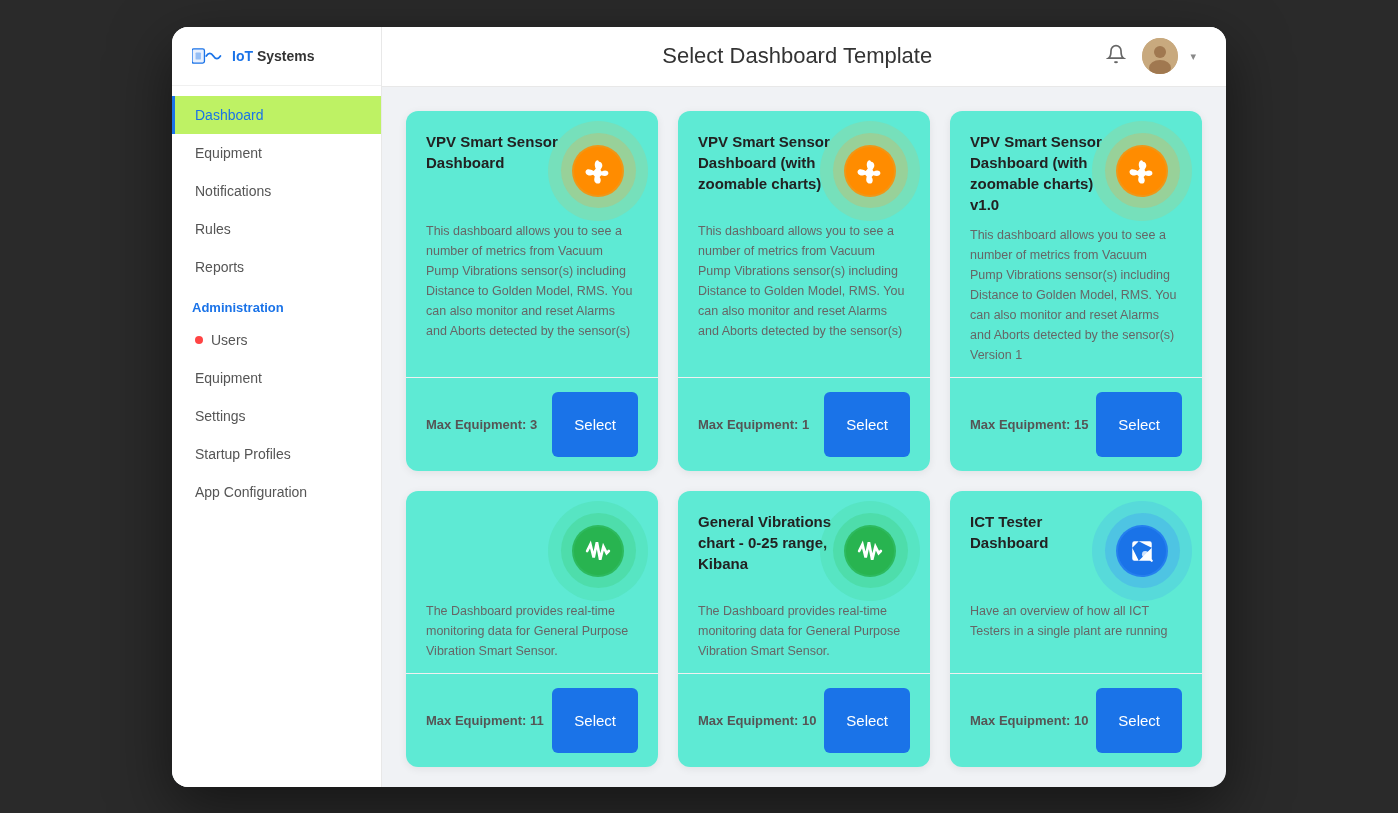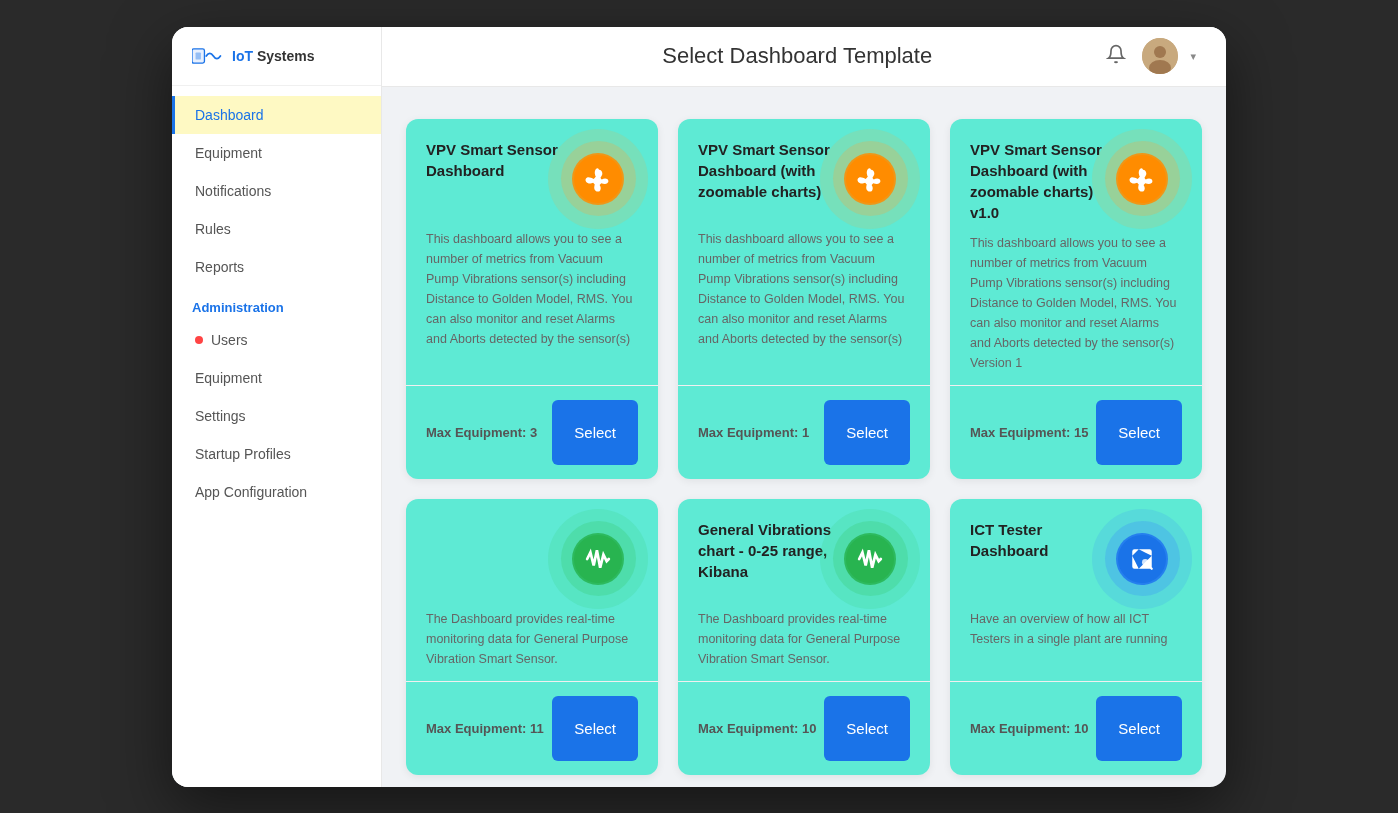--- a/index.html
+++ b/index.html
@@ -62,21 +62,21 @@
       padding: 11px 20px;
       font-size: 14px;
       color: #555;
       cursor: pointer;
       transition: background 0.15s;
       border-left: 3px solid transparent;
     }
     .nav-item.active {
       color: #1a73e8;
       border-left: 3px solid #1a73e8;
-      background: #fef9c3;
+      background: #bef264;
       font-weight: 500;
     }
     .nav-section-label {
       padding: 14px 20px 6px;
       font-size: 13px;
       font-weight: 600;
       color: #1a73e8;
     }
     .nav-item.with-dot {
       display: flex;
@@ -293,21 +293,21 @@
           <span class="dot"></span>
           <span>Users</span>
         </div>
         <div class="nav-item">Equipment</div>
         <div class="nav-item">Settings</div>
         <div class="nav-item">Startup Profiles</div>
         <div class="nav-item">App Configuration</div>
       </nav>
     </aside>
 
-    <div style="flex:1; display:flex; flex-direction:column; overflow:hidden;gap:8px;">
+    <div style="flex:1; display:flex; flex-direction:column; overflow:hidden;">
 
       <header class="header">
         <div class="header-spacer"></div>
         <h1 class="header-title">Select Dashboard Template</h1>
         <div class="header-actions">
           <button class="bell-btn">
             <svg width="20" height="20" viewBox="0 0 24 24" fill="none" stroke="#666" stroke-width="2">
               <path d="M18 8A6 6 0 0 0 6 8c0 7-3 9-3 9h18s-3-2-3-9"></path>
               <path d="M13.73 21a2 2 0 0 1-3.46 0"></path>
             </svg>

